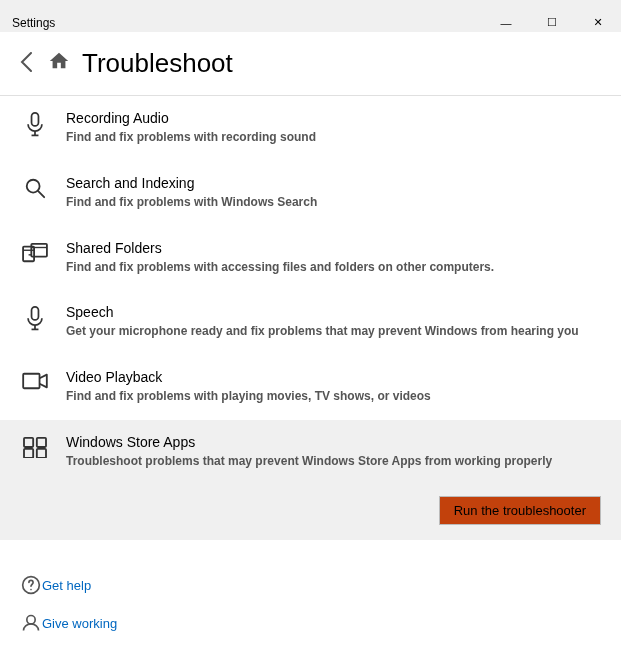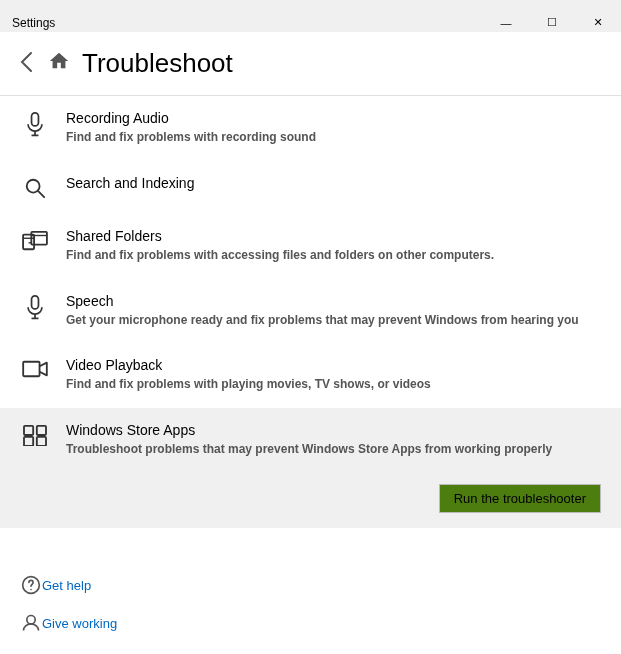--- a/index.html
+++ b/index.html
@@ -137,21 +137,21 @@
       color: #555;
       line-height: 1.4;
       font-weight: bold;
     }
 
     .run-btn {
       align-self: flex-end;
       margin-left: 46px;
       margin-top: 10px;
       padding: 6px 14px;
-      background: #4d7c0f;
+      background: #c2410c;
       border: 1px solid #bbb;
       font-size: 13px;
       cursor: pointer;
       color: #000;
     }
 
     
     .bottom-links {
       padding: 12px 20px;
       flex-shrink: 0;
@@ -240,20 +240,21 @@
   <div class="trouble-item">
     <div class="trouble-item-header">
       <div class="item-icon">
         <svg width="22" height="22" viewBox="0 0 24 24">
           <circle cx="10" cy="10" r="7" fill="none" stroke="#333" stroke-width="2"></circle>
           <line x1="15.5" y1="15.5" x2="22" y2="22" stroke="#333" stroke-width="2" stroke-linecap="round"></line>
         </svg>
       </div>
       <div class="item-text">
         <div class="item-title">Search and Indexing</div>
+        <div class="item-desc">Find and fix problems with Windows Search</div>
       </div>
     </div>
   </div>
 
   <div class="trouble-item">
     <div class="trouble-item-header">
       <div class="item-icon">
         <svg width="26" height="22" viewBox="0 0 28 24">
           <rect x="1" y="5" width="12" height="16" rx="1" fill="none" stroke="#333" stroke-width="2"></rect>
           <path d="M1 9h12" stroke="#333" stroke-width="1.5"></path>

